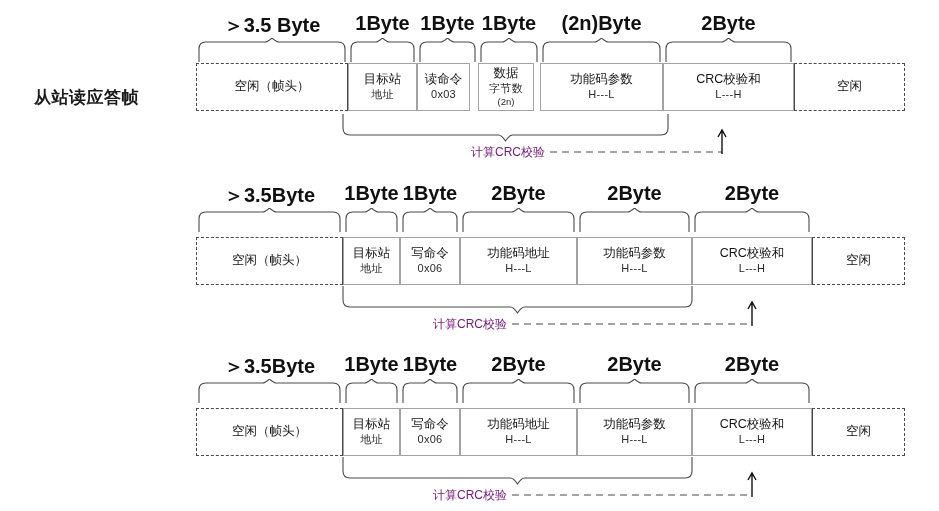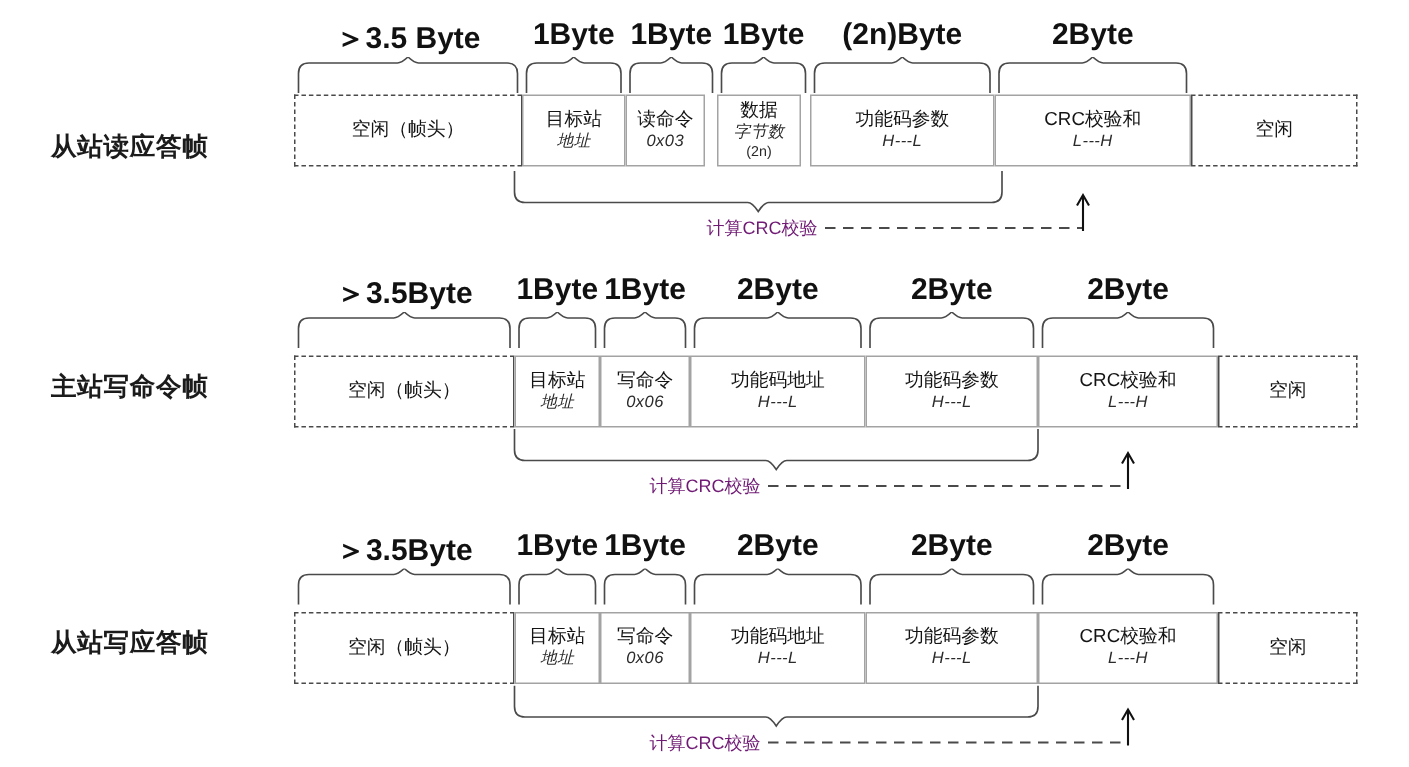--- a/index.html
+++ b/index.html
@@ -91,21 +91,20 @@
   .cell .l1 {
     font-size: 12.5px;
     color: #141414;
     white-space: nowrap;
   }
   .cell .l2 {
     font-size: 11px;
     color: #2a2a2a;
     white-space: nowrap;
     letter-spacing: 0.3px;
-    font-style: italic;
   }
   .cell .l3 {
     font-size: 9.5px;
     color: #2a2a2a;
     white-space: nowrap;
   }
 
   
   .crc-layer {
     position: absolute;
@@ -173,21 +172,20 @@
         </div>
       </div>
       <svg class="crc-layer" width="939" height="44" style="top: 114px;">
         <path d="M 343 0 L 343 14 Q 343 21 350 21 L 498.5 21 Q 501.5 21 505.5 27 Q 509.5 21 512.5 21 L 661 21 Q 668 21 668 14 L 668 0" fill="none" stroke="#4a4a4a" stroke-width="1.1"></path>
         <line x1="550" y1="38" x2="722" y2="38" stroke="#4a4a4a" stroke-width="1.2" stroke-dasharray="7 5"></line>
         <path d="M 722 40 L 722 17 M 718 23 L 722 16 L 726 23" fill="none" stroke="#111" stroke-width="1.4"></path>
       </svg>
       <div class="crc-text" style="left: 508px; top: 144px;">计算CRC校验</div>
     </div>
     <div class="frame-row" id="row-1">
-      <div class="row-label" style="top: 76px;">主站写命令帧</div>
       <div class="size-label" style="left: 269.5px; top: 12px;">＞3.5Byte</div>
       <div class="size-label" style="left: 371.5px; top: 12px;">1Byte</div>
       <div class="size-label" style="left: 430px; top: 12px;">1Byte</div>
       <div class="size-label" style="left: 518.5px; top: 12px;">2Byte</div>
       <div class="size-label" style="left: 634.5px; top: 12px;">2Byte</div>
       <div class="size-label" style="left: 752px; top: 12px;">2Byte</div>
       <svg class="brace-layer" width="939" height="26" style="top: 38px;">
         <path d="M 199 24 L 199 11 Q 199 4 206 4 L 262.5 4 Q 265.125 4 269.5 0 Q 273.875 4 276.5 4 L 333 4 Q 340 4 340 11 L 340 24" fill="none" stroke="#4a4a4a" stroke-width="1.1"></path>
         <path d="M 346 24 L 346 11 Q 346 4 353 4 L 364.5 4 Q 367.125 4 371.5 0 Q 375.875 4 378.5 4 L 390 4 Q 397 4 397 11 L 397 24" fill="none" stroke="#4a4a4a" stroke-width="1.1"></path>
         <path d="M 403 24 L 403 11 Q 403 4 410 4 L 423 4 Q 425.625 4 430 0 Q 434.375 4 437 4 L 450 4 Q 457 4 457 11 L 457 24" fill="none" stroke="#4a4a4a" stroke-width="1.1"></path>
@@ -224,21 +222,20 @@
         </div>
       </div>
       <svg class="crc-layer" width="939" height="44" style="top: 116px;">
         <path d="M 343 0 L 343 14 Q 343 21 350 21 L 510.5 21 Q 513.5 21 517.5 27 Q 521.5 21 524.5 21 L 685 21 Q 692 21 692 14 L 692 0" fill="none" stroke="#4a4a4a" stroke-width="1.1"></path>
         <line x1="512" y1="38" x2="752" y2="38" stroke="#4a4a4a" stroke-width="1.2" stroke-dasharray="7 5"></line>
         <path d="M 752 40 L 752 17 M 748 23 L 752 16 L 756 23" fill="none" stroke="#111" stroke-width="1.4"></path>
       </svg>
       <div class="crc-text" style="left: 470px; top: 146px;">计算CRC校验</div>
     </div>
     <div class="frame-row" id="row-2">
-      <div class="row-label" style="top: 77px;">从站写应答帧</div>
       <div class="size-label" style="left: 269.5px; top: 13px;">＞3.5Byte</div>
       <div class="size-label" style="left: 371.5px; top: 13px;">1Byte</div>
       <div class="size-label" style="left: 430px; top: 13px;">1Byte</div>
       <div class="size-label" style="left: 518.5px; top: 13px;">2Byte</div>
       <div class="size-label" style="left: 634.5px; top: 13px;">2Byte</div>
       <div class="size-label" style="left: 752px; top: 13px;">2Byte</div>
       <svg class="brace-layer" width="939" height="26" style="top: 39px;">
         <path d="M 199 24 L 199 11 Q 199 4 206 4 L 262.5 4 Q 265.125 4 269.5 0 Q 273.875 4 276.5 4 L 333 4 Q 340 4 340 11 L 340 24" fill="none" stroke="#4a4a4a" stroke-width="1.1"></path>
         <path d="M 346 24 L 346 11 Q 346 4 353 4 L 364.5 4 Q 367.125 4 371.5 0 Q 375.875 4 378.5 4 L 390 4 Q 397 4 397 11 L 397 24" fill="none" stroke="#4a4a4a" stroke-width="1.1"></path>
         <path d="M 403 24 L 403 11 Q 403 4 410 4 L 423 4 Q 425.625 4 430 0 Q 434.375 4 437 4 L 450 4 Q 457 4 457 11 L 457 24" fill="none" stroke="#4a4a4a" stroke-width="1.1"></path>

